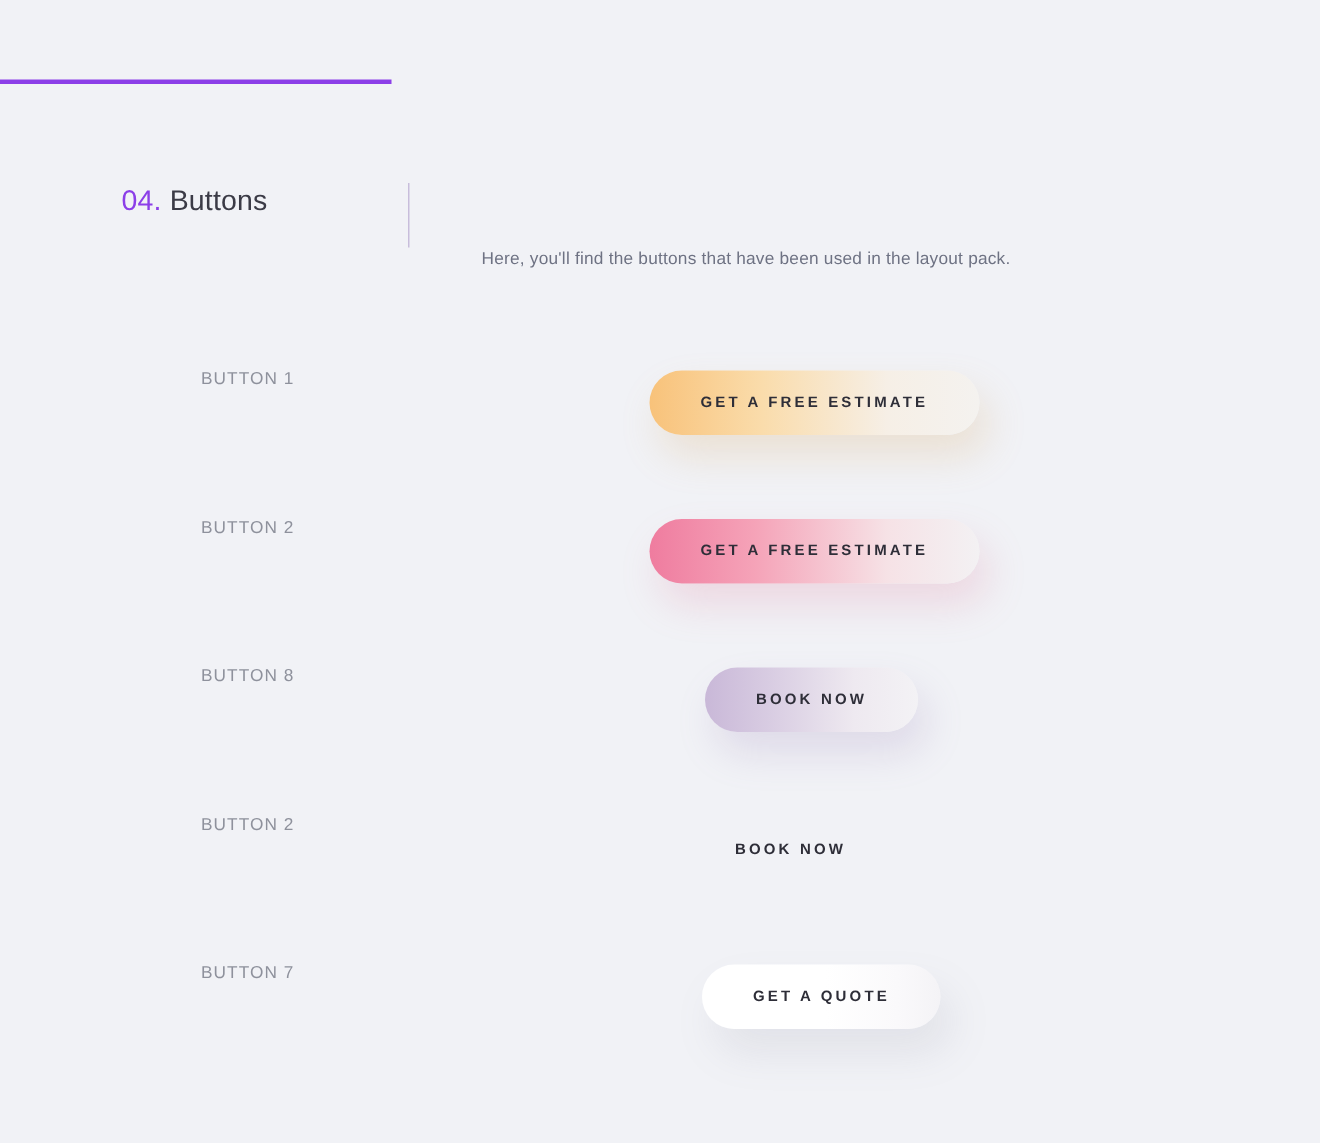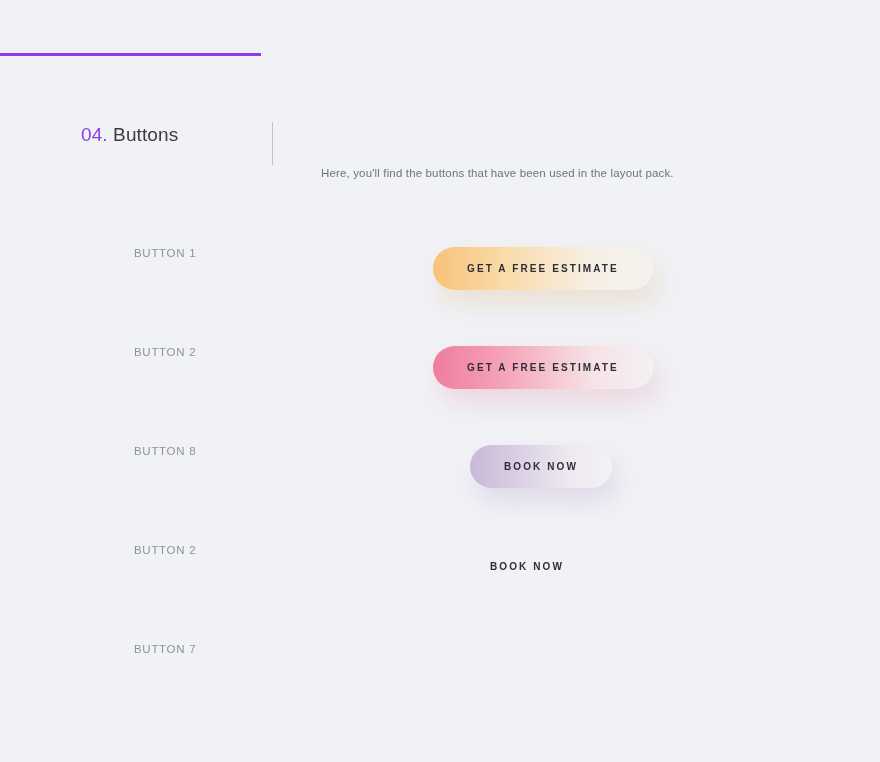--- a/index.html
+++ b/index.html
@@ -181,15 +181,18 @@
 
   <div class="row">
     <div class="row-label">BUTTON 2</div>
     <div class="row-demo">
       <button class="btn btn-plain">BOOK NOW</button>
     </div>
   </div>
 
   <div class="row">
     <div class="row-label">BUTTON 7</div>
+    <div class="row-demo">
+      <button class="btn btn-white">GET A QUOTE</button>
+    </div>
   </div>
 
 </div>
 
 </body></html>

